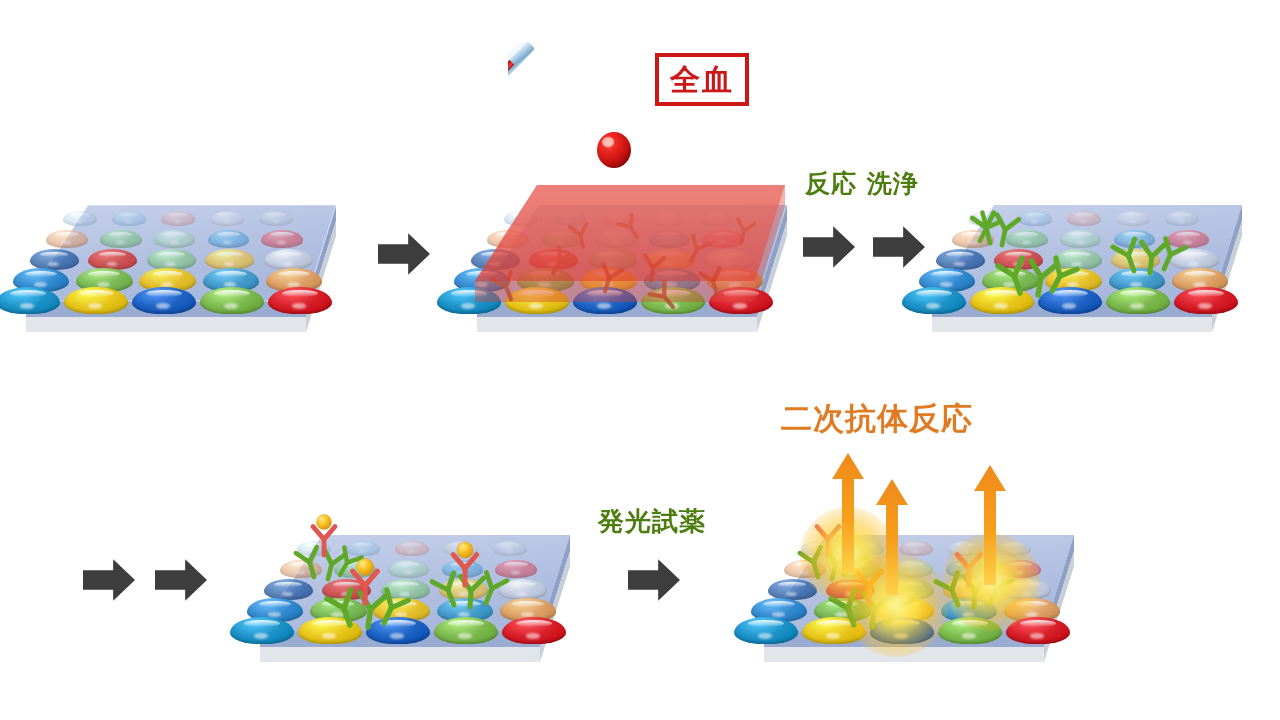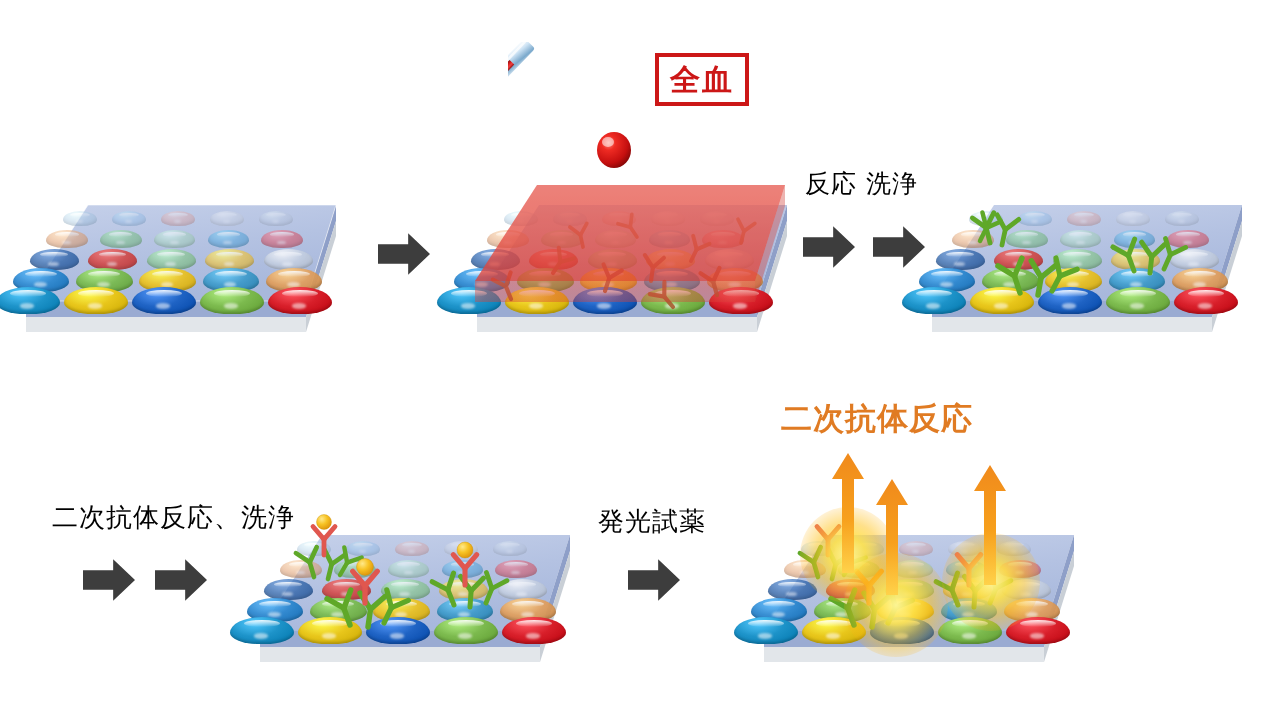--- a/index.html
+++ b/index.html
@@ -10,22 +10,22 @@
     font-family:"DejaVu Sans","Liberation Sans",sans-serif;
     overflow:hidden;
     position:relative;
   }
   #stage{position:absolute;left:0;top:0;width:1280px;height:720px;}
 
   
   .jp-label{
     position:absolute;
     font-family:"DejaVu Sans","Liberation Sans",sans-serif;
-    font-weight:normal;
-    color:#000000;
+    font-weight:bold;
+    color:#4d7c0f;
     white-space:nowrap;
     letter-spacing:1px;
   }
   .jp-label.step-react{font-size:25px;left:805px;top:167px;}
   .jp-label.step-second{font-size:26px;left:52px;top:500px;}
   .jp-label.step-reagent{font-size:26px;left:598px;top:504px;}
 
   .title-orange{
     position:absolute;
     left:781px;top:398px;
@@ -455,21 +455,20 @@
             <g transform="rotate(24) scale(0.92)">
               <line x1="0" y1="0" x2="0" y2="-17" stroke="#5fa828" stroke-width="5.2" stroke-linecap="round"></line>
               <line x1="0" y1="-17" x2="-12" y2="-31" stroke="#5fa828" stroke-width="5.2" stroke-linecap="round"></line>
               <line x1="0" y1="-17" x2="12" y2="-31" stroke="#5fa828" stroke-width="5.2" stroke-linecap="round"></line>
             </g>
           </g>
         </svg>
       </div>
   </div>
 
-  <div class="jp-label step-second">二次抗体反応、洗浄</div>
 
   <div class="jp-label step-reagent">発光試薬</div>
 
   <div class="title-orange">二次抗体反応</div>
 
   <div class="arrow" style="left:83px;top:558px;"></div>
   <div class="arrow" style="left:155px;top:558px;"></div>
   <div class="arrow" style="left:628px;top:558px;"></div>
 
   <div class="chip" style="left:248px;top:525px;">

